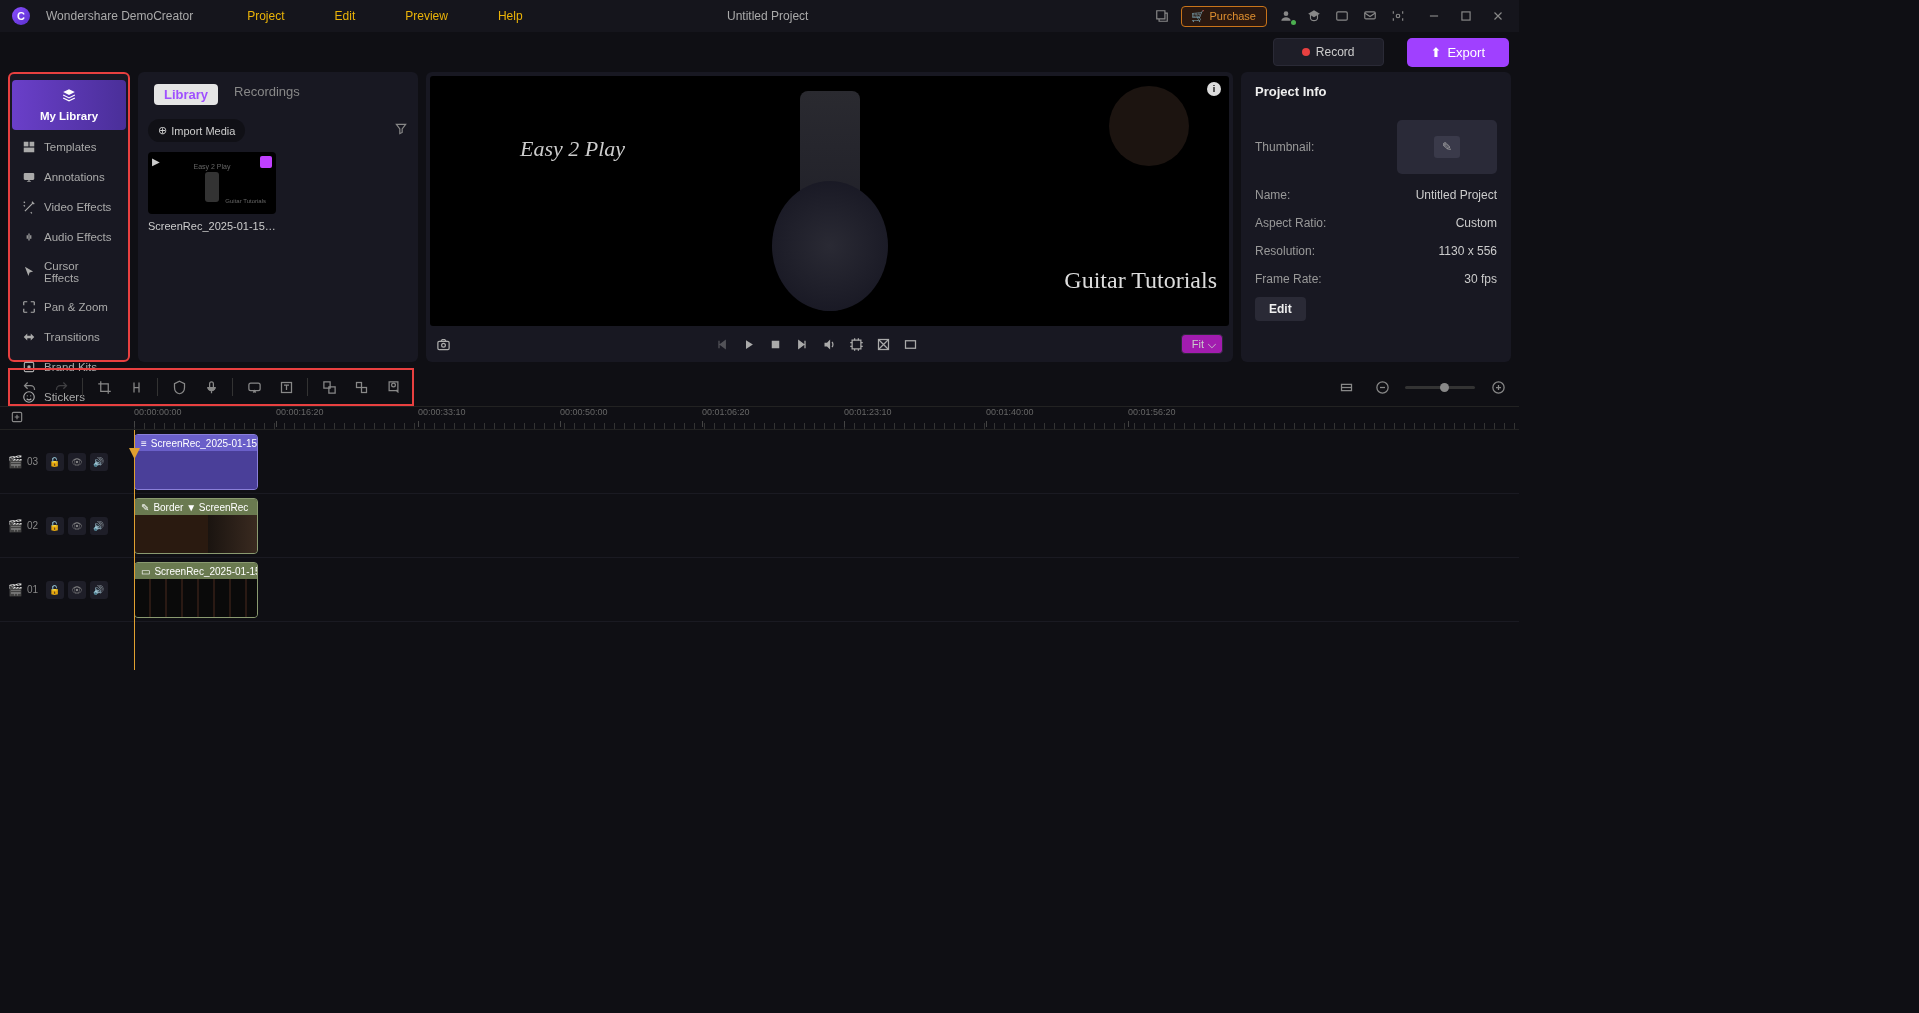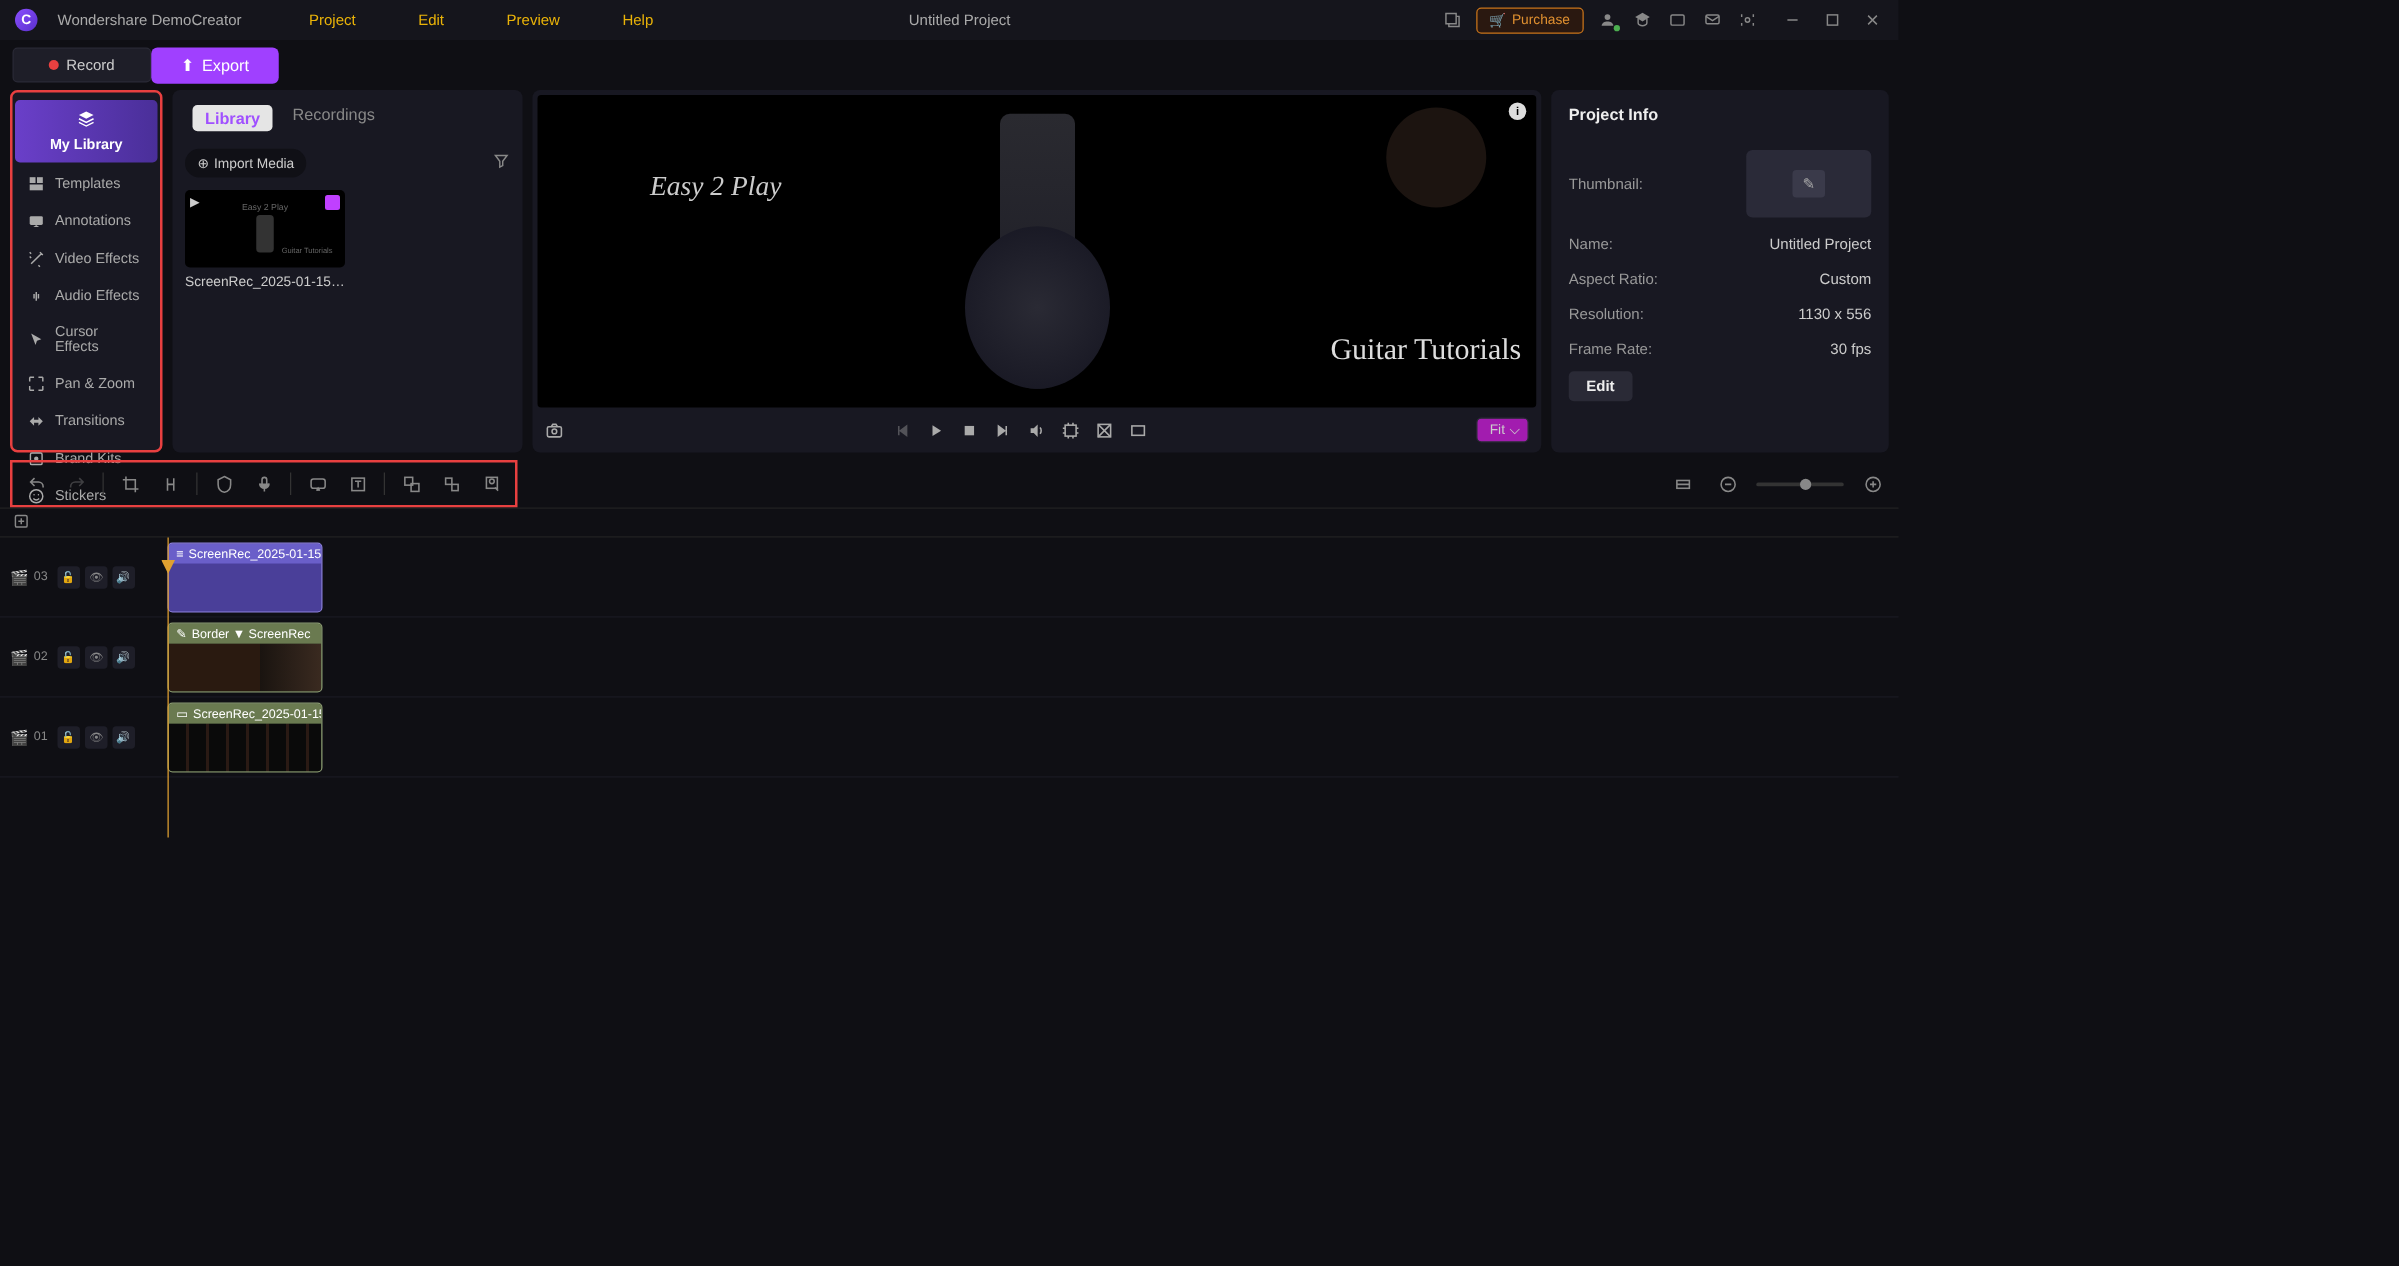--- a/index.html
+++ b/index.html
@@ -14,21 +14,21 @@
 .project-title { flex: 1; text-align: center; color: #aaa; font-size: 12px; margin-left:-140px;}
 .titlebar-right { display: flex; align-items: center; gap: 10px; }
 .purchase-btn { background: #2a1810; border: 1px solid #c9741a; color: #e09030; padding: 3px 10px; border-radius: 4px; font-size: 11px; display: flex; align-items: center; gap: 4px; cursor: pointer; }
 .titlebar-icon { width: 18px; height: 18px; color: #888; cursor: pointer; display: flex; align-items: center; justify-content: center; }
 .titlebar-icon svg { width: 14px; height: 14px; }
 .user-badge { position: relative; }
 .user-badge::after { content: ''; position: absolute; bottom: 0; right: -1px; width: 5px; height: 5px; background: #4caf50; border-radius: 50%; }
 .window-controls { display: flex; gap: 14px; margin-left: 8px; }
 
 
-.top-toolbar { height: 40px; display: flex; align-items: center; padding: 0 10px; justify-content: flex-start; }
+.top-toolbar { height: 40px; display: flex; align-items: center; padding: 0 10px; justify-content: flex-end; gap: 23px; }
 .record-btn { background: #1e1e28; border: 1px solid #2a2a36; color: #ccc; padding: 6px 28px; border-radius: 4px; font-size: 12px; display: flex; align-items: center; gap: 6px; cursor: pointer; }
 .record-dot { width: 8px; height: 8px; background: #e84040; border-radius: 50%; }
 .export-btn { background: #a040ff; color: #fff; padding: 7px 24px; border-radius: 5px; font-size: 13px; font-weight: 500; display: flex; align-items: center; gap: 6px; cursor: pointer; border: none; }
 
 
 .main-area { display: flex; height: 290px; gap: 8px; padding: 0 8px; }
 
 
 .sidebar { width: 122px; background: #181822; border-radius: 6px; padding: 4px 0; border: 2px solid #e84040; }
 .sidebar-item { padding: 8px 12px; display: flex; align-items: center; gap: 8px; cursor: pointer; font-size: 11.5px; color: #aaa; }
@@ -501,20 +501,31 @@
           </svg>
         </div>
     </div>
   </div>
 
   <div class="timeline-header">
     <div class="add-track-btn"><svg width="14" height="14" viewBox="0 0 24 24">
           <rect x="4" y="4" width="16" height="16" rx="2" fill="none" stroke="currentColor" stroke-width="2"></rect>
           <path d="M12 8v8M8 12h8" stroke="currentColor" stroke-width="2"></path>
         </svg></div>
+    <div class="ruler">
+      <div class="minor-ticks"></div>
+      <div class="ruler-tick" style="left:0px">00:00:00:00</div>
+      <div class="ruler-tick" style="left:142px">00:00:16:20</div>
+      <div class="ruler-tick" style="left:284px">00:00:33:10</div>
+      <div class="ruler-tick" style="left:426px">00:00:50:00</div>
+      <div class="ruler-tick" style="left:568px">00:01:06:20</div>
+      <div class="ruler-tick" style="left:710px">00:01:23:10</div>
+      <div class="ruler-tick" style="left:852px">00:01:40:00</div>
+      <div class="ruler-tick" style="left:994px">00:01:56:20</div>
+    </div>
   </div>
 
   <div class="tracks">
     <div class="playhead"></div>
     <div class="track">
       <div class="track-head">
         <span class="track-icon">🎬</span>
         <span class="track-num">03</span>
         <div class="track-btn">🔓</div>
         <div class="track-btn">👁</div>

